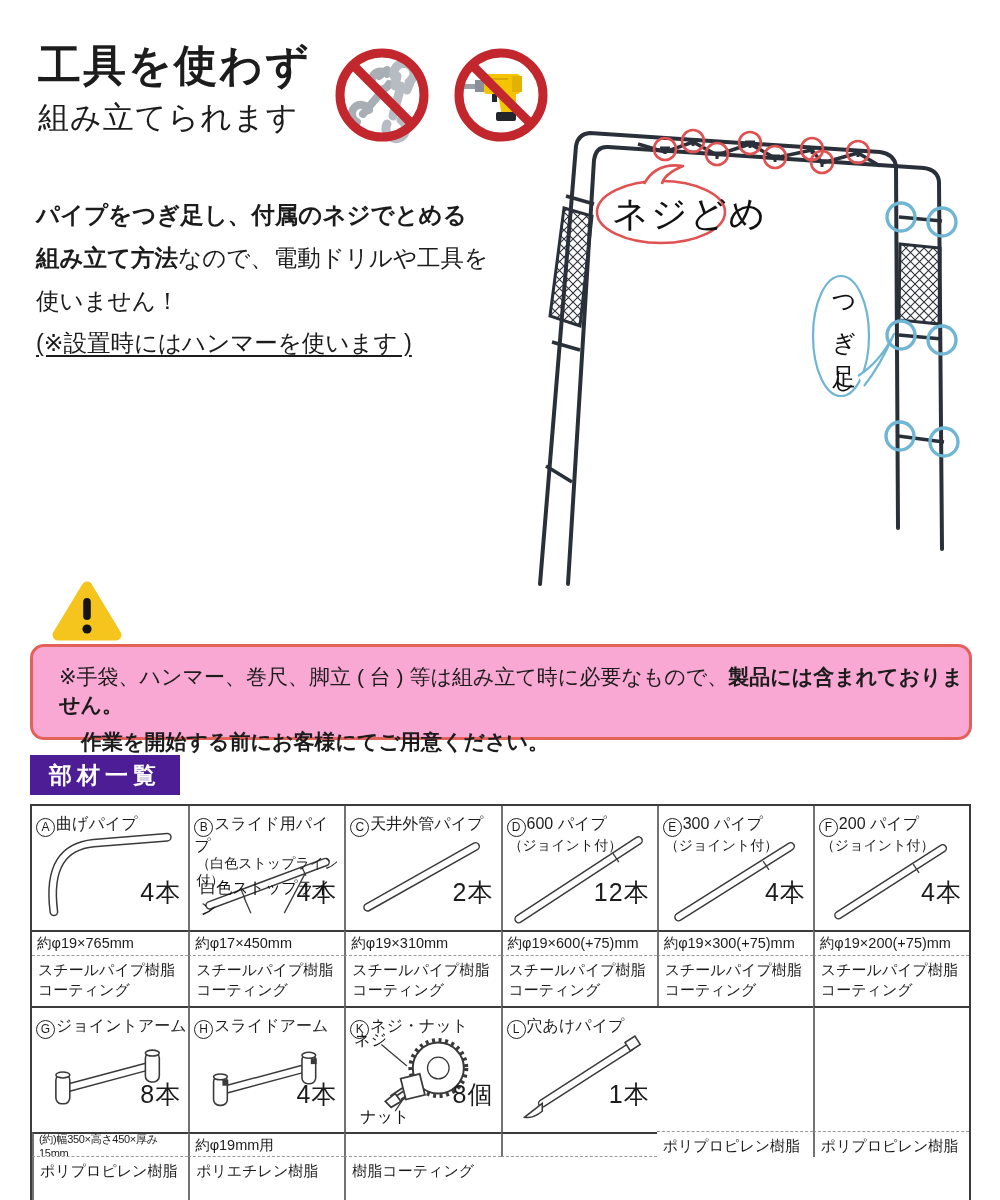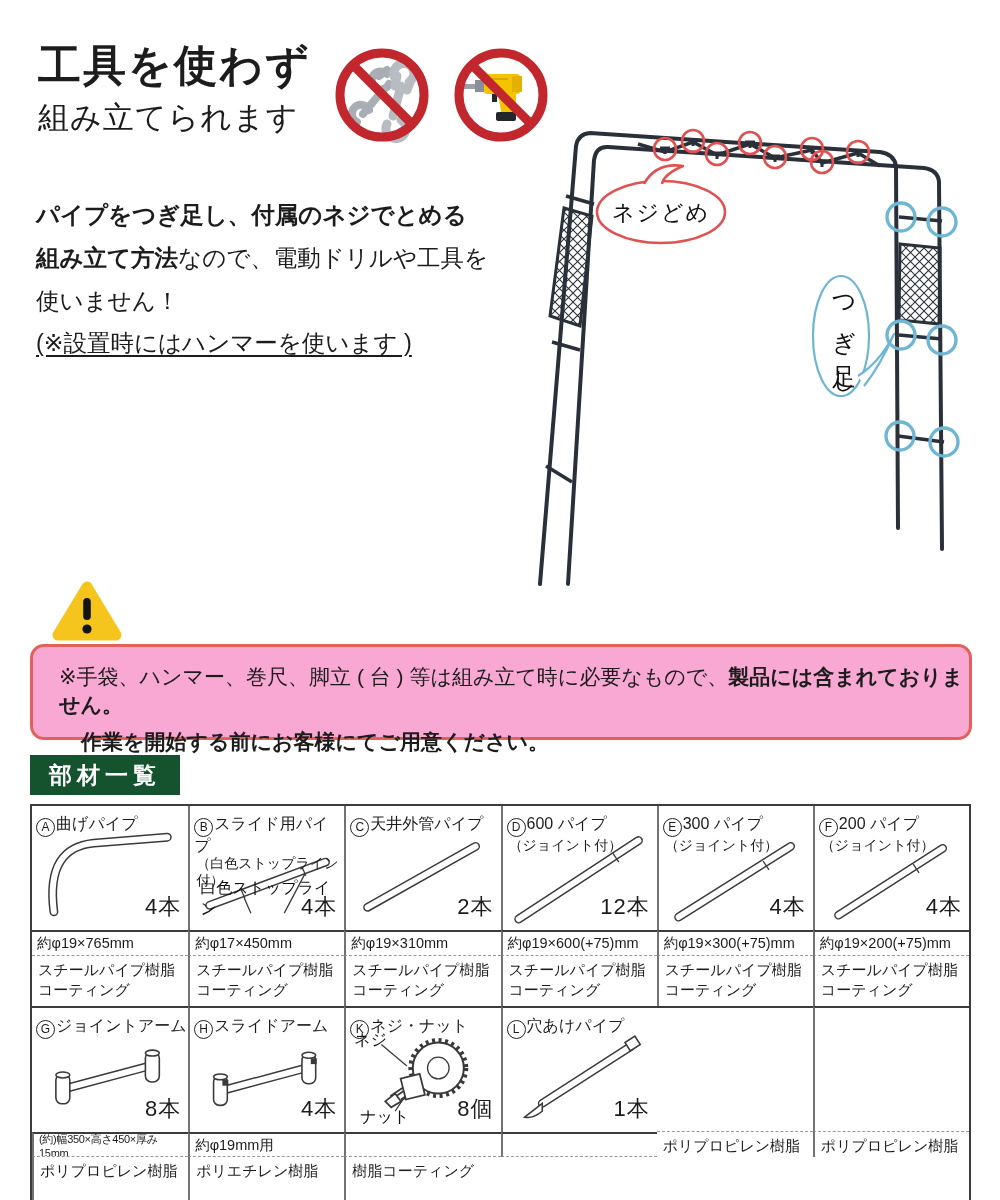--- a/index.html
+++ b/index.html
@@ -14,51 +14,51 @@
   .no-icon{position:absolute;top:46px;width:98px;height:98px;}
   .no-icon.one{left:333px;} .no-icon.two{left:452px;}
 
   .intro{position:absolute;left:36px;top:194px;width:452px;font-size:23.5px;line-height:1.82;}
   .intro b{font-weight:bold;}
   .intro .note{text-decoration:underline;text-underline-offset:4px;}
 
   
   .arch-wrap{position:absolute;left:528px;top:104px;width:472px;height:486px;}
   .bubble-label{position:absolute;color:#111;}
-  .lbl-neji{left:84px;top:94px;font-size:22px;letter-spacing:2px;}
+  .lbl-neji{left:84px;top:86px;font-size:36px;letter-spacing:2px;}
   .lbl-tsugi{left:300px;top:176px;font-size:24px;writing-mode:vertical-rl;text-orientation:upright;letter-spacing:6px;}
 
   
   .warn-tri{position:absolute;left:52px;top:580px;width:70px;height:64px;}
   .banner{position:absolute;left:30px;top:644px;width:942px;height:96px;border:3px solid #e2625a;
           border-radius:14px;background:#f9a8d4;box-sizing:border-box;padding:16px 0 0 26px;}
   .banner .l1{font-size:21px;}
   .banner .l1 b{font-weight:bold;}
   .banner .l2{font-size:21px;font-weight:bold;margin-top:9px;padding-left:22px;}
 
   
-  .parts-heading{position:absolute;left:30px;top:755px;width:150px;height:40px;background:#14532d;
+  .parts-heading{position:absolute;left:30px;top:755px;width:150px;height:40px;background:#4c1d95;
                  color:#fff;font-size:23px;font-weight:bold;letter-spacing:5px;
                  display:flex;align-items:center;justify-content:center;}
   .parts-table{position:absolute;left:30px;top:804px;width:941px;box-sizing:border-box;
                display:grid;grid-template-columns:repeat(6,1fr);
                grid-template-rows:124px 26px 50px 126px 25px 44px;
                border:2px solid #3c3c3c;background:#fff;}
   .c{position:relative;border-left:2px solid #737373;box-sizing:border-box;overflow:hidden;}
   .c.col0{border-left:none;}
   .r-size{border-top:2px solid #3c3c3c;border-bottom:1.5px dashed #999;
           font-size:14.5px;display:flex;align-items:center;padding:0 5px;}
   .r-size.small{font-size:11px;letter-spacing:-0.3px;}
   .r-mat{font-size:15px;line-height:1.35;padding:4px 6px;box-sizing:border-box;}
   .r-pic2{border-top:2px solid #3c3c3c;}
   .part-title{position:absolute;left:4px;top:9px;font-size:16px;line-height:1.18;z-index:2;}
   .part-title .l2{display:block;padding-left:2px;font-size:14px;}
   .cl{display:inline-flex;width:17px;height:17px;border:1.4px solid #222;border-radius:50%;
       align-items:center;justify-content:center;font-size:12px;margin-right:1px;vertical-align:-2px;}
-  .qty{position:absolute;right:7px;bottom:8px;font-size:22px;letter-spacing:1px;z-index:2;}
+  .qty{position:absolute;right:7px;bottom:21px;font-size:25px;letter-spacing:1px;z-index:2;}
   .part-svg{position:absolute;left:0;top:0;width:100%;height:100%;}
   .anno{position:absolute;font-size:16px;z-index:3;color:#111;}
 
   .pipe-o{stroke:#3a3a3a;stroke-width:9;fill:none;stroke-linecap:round;}
   .pipe-i{stroke:#fff;stroke-width:6;fill:none;stroke-linecap:round;}
   .thin{stroke:#3a3a3a;stroke-width:1.3;fill:none;}
   .fillw{fill:#fff;stroke:#3a3a3a;stroke-width:1.6;}
 </style>
 </head>
 <body>

